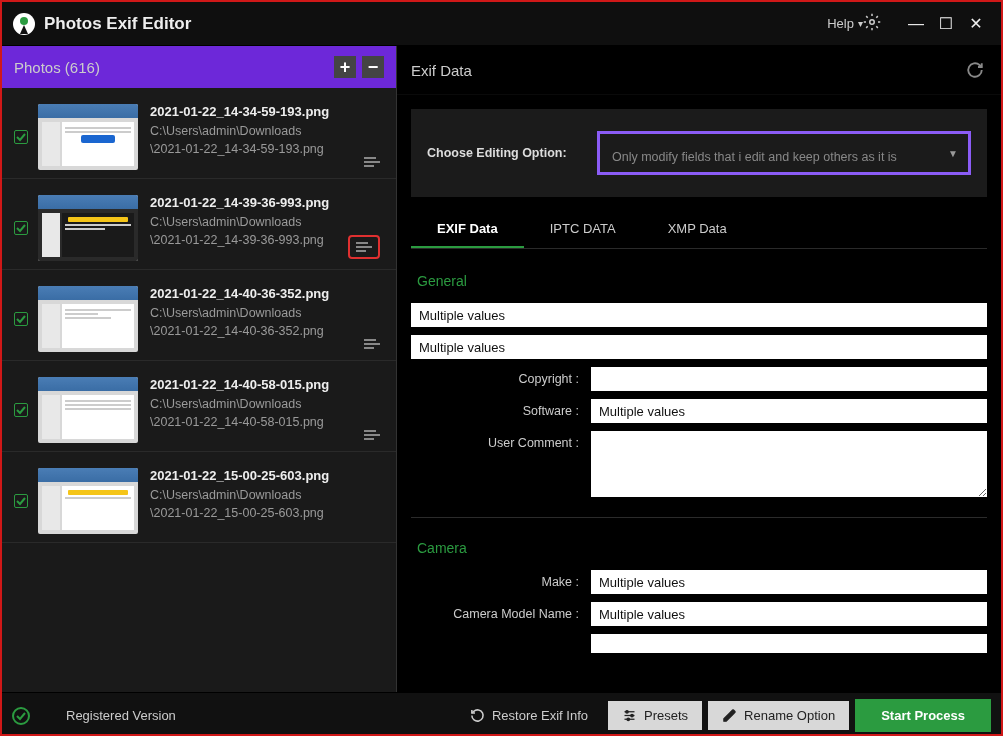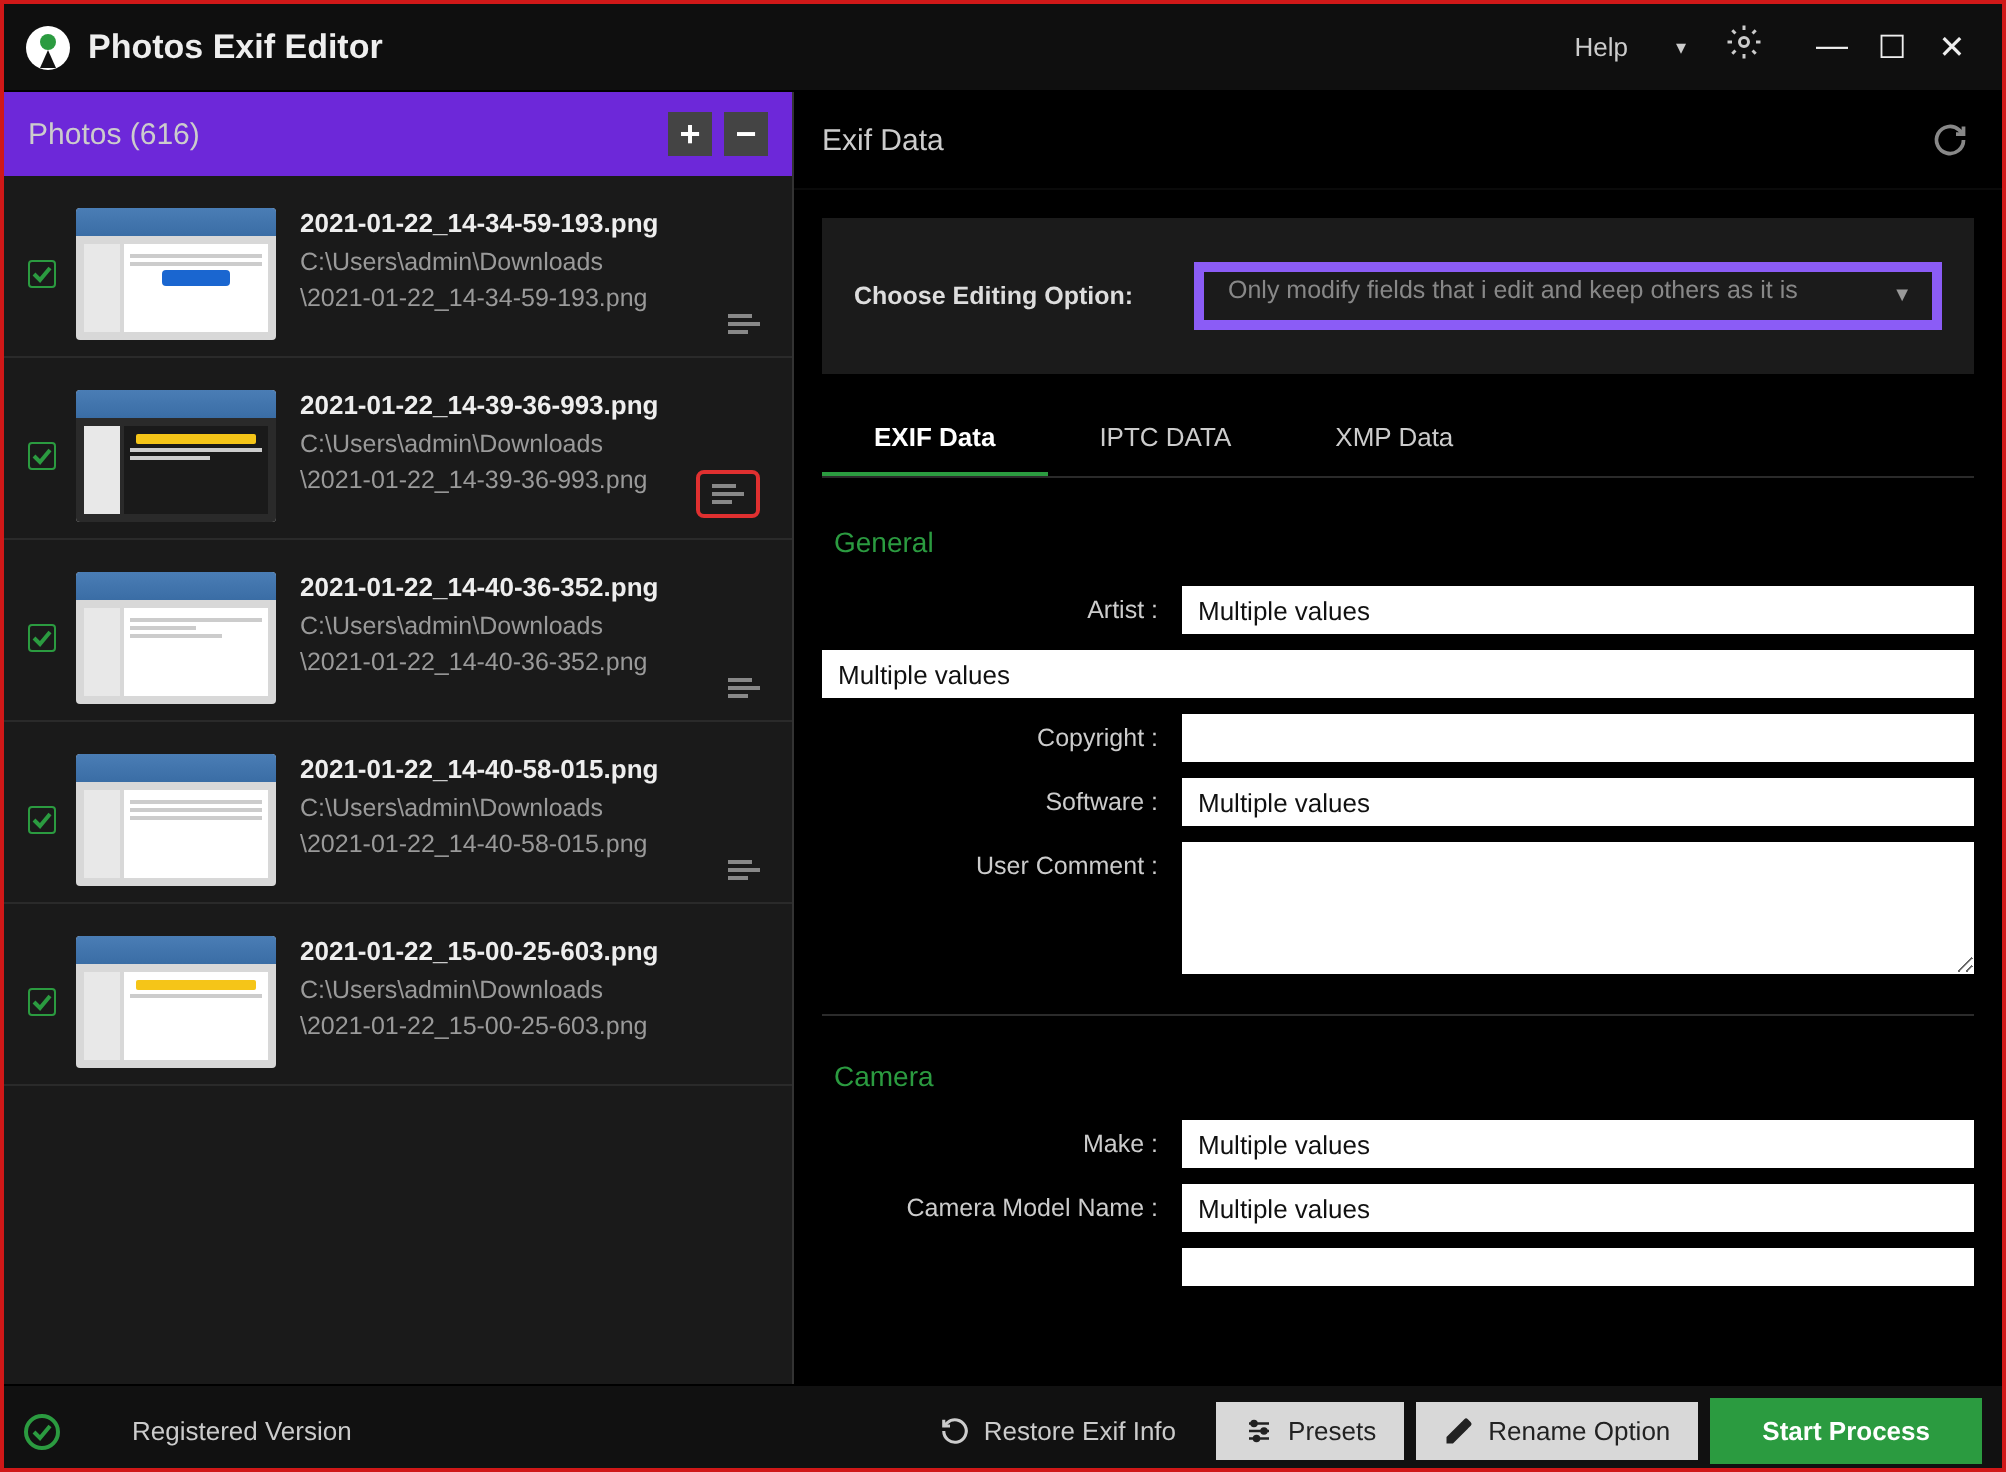--- a/index.html
+++ b/index.html
@@ -1,21 +1,21 @@
 <!DOCTYPE html>
 <html><head>
 <meta charset="utf-8">
 <style>
 * { box-sizing: border-box; margin: 0; padding: 0; font-family: "Segoe UI", Arial, sans-serif; }
 body { background: #1a1a1a; color: #d0d0d0; width: 1003px; height: 736px; border: 2px solid #d01818; position: relative; overflow: hidden; }
 .titlebar { height: 44px; background: #0f0f0f; display: flex; align-items: center; padding: 0 10px; border-bottom: 1px solid #000; }
 .app-logo { width: 24px; height: 24px; margin-right: 8px; position: relative; }
 .app-logo svg { width: 24px; height: 24px; }
 .app-title { font-size: 17px; font-weight: 600; color: #eee; flex: 1; }
-.help { color: #ccc; font-size: 13px; margin-right: 20px; cursor: pointer; display:flex; align-items:center;gap:20px; }
+.help { color: #ccc; font-size: 13px; cursor: pointer; display:flex; align-items:center; }
 .help .chev { font-size: 10px; margin-left: 4px; }
 .gear { margin-right: 20px; cursor: pointer; }
 .winbtn { width: 30px; text-align: center; cursor: pointer; color: #eee; font-size: 16px; }
 
 .main { display: flex; height: calc(100% - 40px - 46px); }
 .left { width: 395px; background: #6d28d9; display: flex; flex-direction: column; border-right: 1px solid #333; }
 .left-header { display: flex; align-items: center; padding: 10px 12px; }
 .left-header .count { font-size: 15px; color: #ccc; flex: 1; }
 .sqbtn { width: 22px; height: 22px; background: #444; color: #fff; font-size: 18px; font-weight: bold; display: flex; align-items: center; justify-content: center; margin-left: 6px; cursor: pointer; }
 
@@ -40,21 +40,21 @@
 .menuico.hl { border: 2px solid #e03030; padding: 4px 6px; border-radius: 4px; }
 .menuico svg { width:16px; height:12px; display:block; }
 
 .right { flex: 1; background: #000000; display: flex; flex-direction: column; }
 .right-header { display: flex; align-items: center; padding: 12px 14px; border-bottom:1px solid #0a0a0a; }
 .right-header .title { font-size: 15px; color: #ccc; flex: 1; }
 .refresh { width: 24px; height: 24px; display:flex; align-items:center; justify-content:center; cursor:pointer; }
 
 .opt-row { background: #1b1b1b; margin: 14px 14px 0; padding: 22px 16px; display: flex; align-items: center; }
 .opt-row .label { font-size: 12.5px; font-weight:600; color: #ddd; flex: 0 0 170px; }
-.select { flex: 1; background: #1b1b1b; border: 5px solid #8b5cf6; color: #888; font-size: 12.5px; padding: 2px 30px 8px 12px; position: relative; cursor:pointer; }
+.select { flex: 1; background: #1b1b1b; border: 3px solid #8b5cf6; color: #888; font-size: 12.5px; padding: 16px 30px 8px 12px; position: relative; cursor:pointer; }
 .select .arr { position:absolute; right:10px; top:50%; transform:translateY(-50%); font-size:10px; color:#999; }
 
 .tabs { display: flex; margin: 14px 14px 0; border-bottom: 1px solid #2a2a2a; }
 .tab { padding: 10px 26px; font-size: 13px; color: #ccc; cursor: pointer; }
 .tab.active { font-weight: 600; color: #fff; border-bottom: 2.5px solid #2b9b40; }
 
 .form-scroll { flex: 1; overflow-y: auto; padding: 18px 14px 8px 14px; }
 .section-title { color: #2b9b40; font-size: 14px; font-weight: 500; margin: 6px 0 14px 6px; }
 .field { display: flex; align-items: flex-start; margin-bottom: 8px; }
 .field .flabel { width: 180px; text-align: right; font-size: 12.5px; color: #ccc; padding: 5px 12px 0 0; }
@@ -277,21 +277,20 @@
 
     <div class="tabs">
       <div class="tab active">EXIF Data</div>
       <div class="tab">IPTC DATA</div>
       <div class="tab">XMP Data</div>
     </div>
 
     <div class="form-scroll">
       <div class="section-title">General</div>
       <div class="field">
-        <span class="flabel">Artist :</span>
         <input class="finput" value="Multiple values" style="">
       </div>
       <div class="field">
         <input class="finput" value="Multiple values" style="">
       </div>
       <div class="field">
         <span class="flabel">Copyright :</span>
         <input class="finput" value="" style="">
       </div>
       <div class="field">

